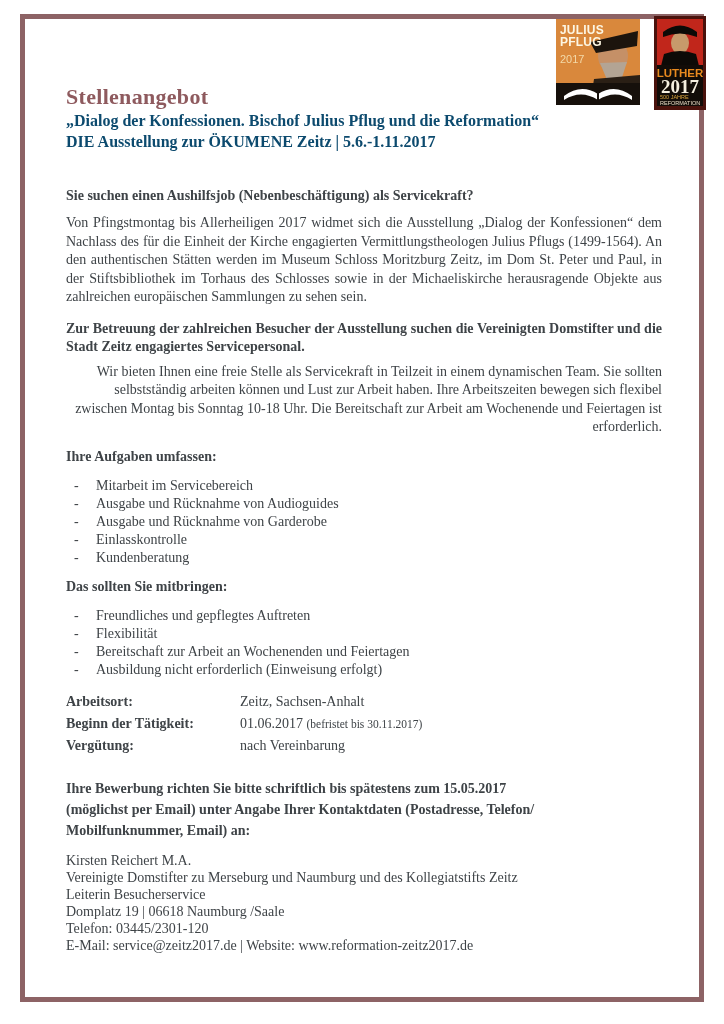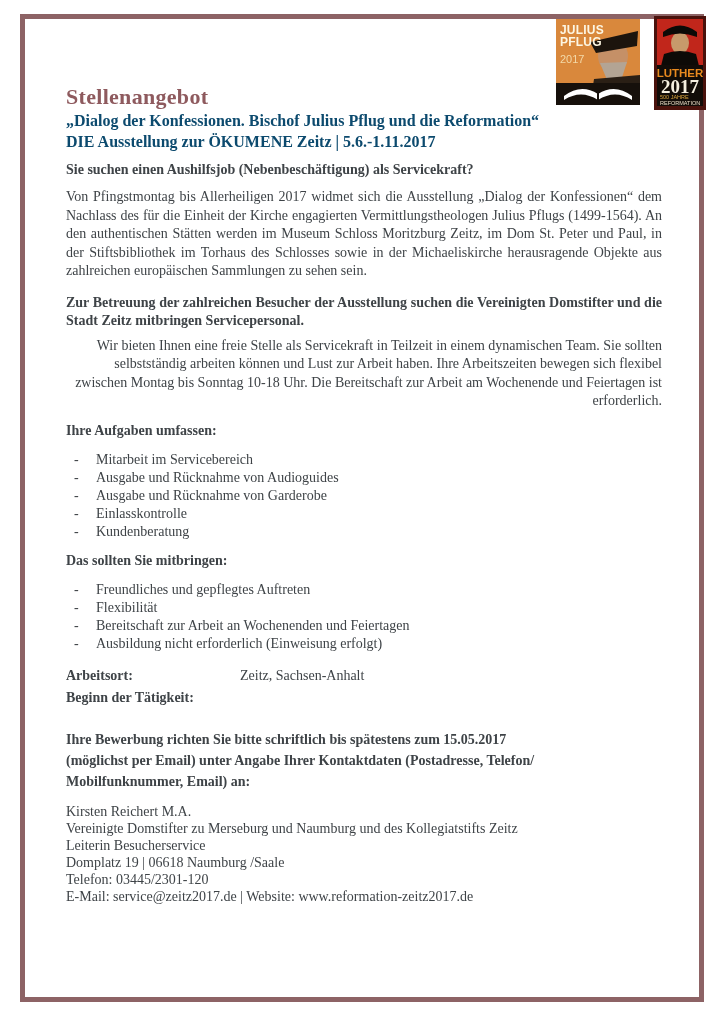--- a/index.html
+++ b/index.html
@@ -18,21 +18,21 @@
     font-size:22px;font-weight:bold;color:#8e5a5e;margin:0;line-height:26px;
     letter-spacing:0.3px;
   }
   .doc-sub{
     font-size:16px;font-weight:bold;color:#0c4a6e;line-height:21px;white-space:nowrap;
   }
   .logo{position:absolute;display:block;}
   .logo-pflug{left:556px;top:19px;width:84px;height:86px;}
   .logo-luther{left:654px;top:16px;width:52px;height:94px;}
   
-  .content{position:absolute;left:66px;top:160px;width:596px;font-size:14px;line-height:18.5px;}
+  .content{position:absolute;left:66px;top:186px;width:596px;font-size:14px;line-height:18.5px;}
   .h-line{font-weight:bold;line-height:19px;margin:0 0 9px 0;}
   .para{margin:0 0 13px 0;text-align:justify;}
   .para-left{margin:0 0 10px 0;text-align:right;}
   .para-bold{margin:0 0 6px 0;text-align:justify;font-weight:bold;line-height:18.5px;}
   .sec-h{font-weight:bold;line-height:19px;margin:4px 0 11px 0;}
   ul.dash{list-style:none;margin:0 0 10px 0;padding:0;line-height:18px;}
   ul.dash li{position:relative;padding-left:30px;margin:0;}
   ul.dash li::before{content:"-";position:absolute;left:8px;}
   ul.dash.last{}
   .details{margin:12px 0 21px 0;line-height:21px;}
@@ -84,21 +84,21 @@
   <div class="doc-sub">„Dialog der Konfessionen. Bischof Julius Pflug und die Reformation“</div>
   <div class="doc-sub">DIE Ausstellung zur ÖKUMENE Zeitz | 5.6.-1.11.2017</div>
 </div>
 
 <div class="content">
 
   <p class="h-line">Sie suchen einen Aushilfsjob (Nebenbeschäftigung) als Servicekraft?</p>
 
   <p class="para">Von Pfingstmontag bis Allerheiligen 2017 widmet sich die Ausstellung „Dialog der Konfessionen“ dem Nachlass des für die Einheit der Kirche engagierten Vermittlungstheologen Julius Pflugs (1499-1564). An den authentischen Stätten werden im Museum Schloss Moritzburg Zeitz, im Dom St. Peter und Paul, in der Stiftsbibliothek im Torhaus des Schlosses sowie in der Michaeliskirche herausragende Objekte aus zahlreichen europäischen Sammlungen zu sehen sein.</p>
 
-  <p class="para-bold">Zur Betreuung der zahlreichen Besucher der Ausstellung suchen die Vereinigten Domstifter und die Stadt Zeitz mitbringen Servicepersonal.</p>
+  <p class="para-bold">Zur Betreuung der zahlreichen Besucher der Ausstellung suchen die Vereinigten Domstifter und die Stadt Zeitz engagiertes Servicepersonal.</p>
 
   <p class="para-left">Wir bieten Ihnen eine freie Stelle als Servicekraft in Teilzeit in einem dynamischen Team. Sie sollten selbstständig arbeiten können und Lust zur Arbeit haben. Ihre Arbeitszeiten bewegen sich flexibel zwischen Montag bis Sonntag 10-18 Uhr. Die Bereitschaft zur Arbeit am Wochenende und Feiertagen ist erforderlich.</p>
 
   <p class="sec-h">Ihre Aufgaben umfassen:</p>
   <ul class="dash">
     <li>Mitarbeit im Servicebereich</li>
     <li>Ausgabe und Rücknahme von Audioguides</li>
     <li>Ausgabe und Rücknahme von Garderobe</li>
     <li>Einlasskontrolle</li>
     <li>Kundenberatung</li>
@@ -112,20 +112,25 @@
     <li>Ausbildung nicht erforderlich (Einweisung erfolgt)</li>
   </ul>
 
   <div class="details">
     <div class="detail-row">
       <span class="detail-label">Arbeitsort:</span>
       <span><span>Zeitz, Sachsen-Anhalt</span><span class="detail-note"></span></span>
     </div>
     <div class="detail-row">
       <span class="detail-label">Beginn der Tätigkeit:</span>
+      <span><span>01.06.2017 </span><span class="detail-note">(befristet bis 30.11.2017)</span></span>
+    </div>
+    <div class="detail-row">
+      <span class="detail-label">Vergütung:</span>
+      <span><span>nach Vereinbarung</span><span class="detail-note"></span></span>
     </div>
   </div>
 
   <p class="application">
     <span>Ihre Bewerbung richten Sie bitte </span><span class="u">schriftlich bis spätestens zum 15.05.2017</span><br>
     <span>(möglichst per Email) unter Angabe Ihrer Kontaktdaten (Postadresse, Telefon/</span><br>
     <span>Mobilfunknummer, Email) an:</span>
   </p>
 
   <div class="contact">

